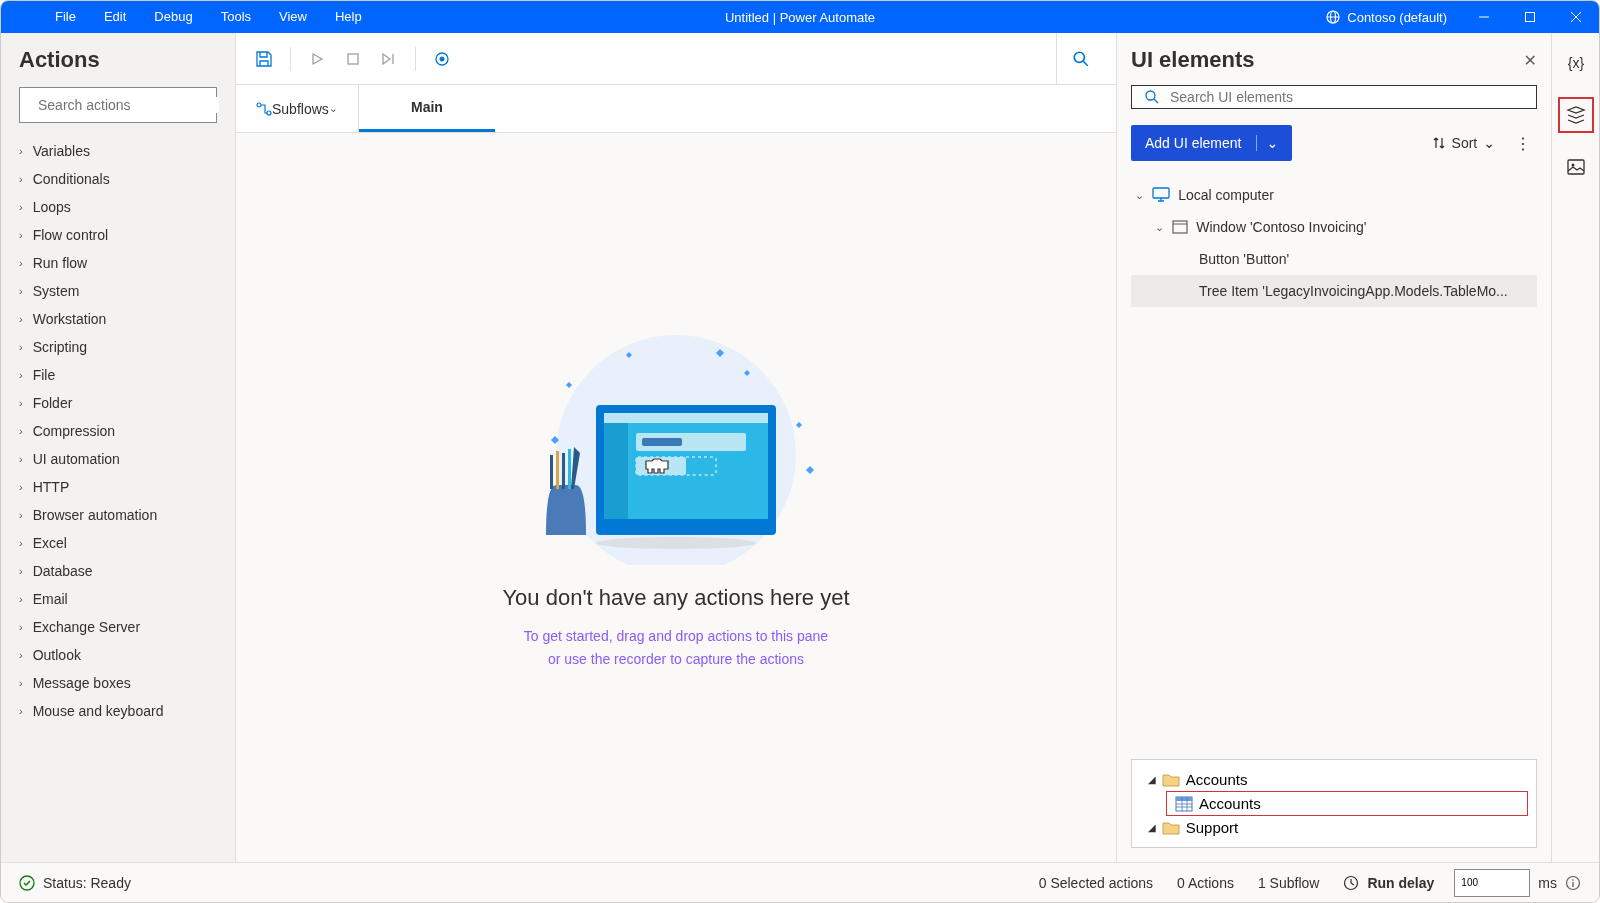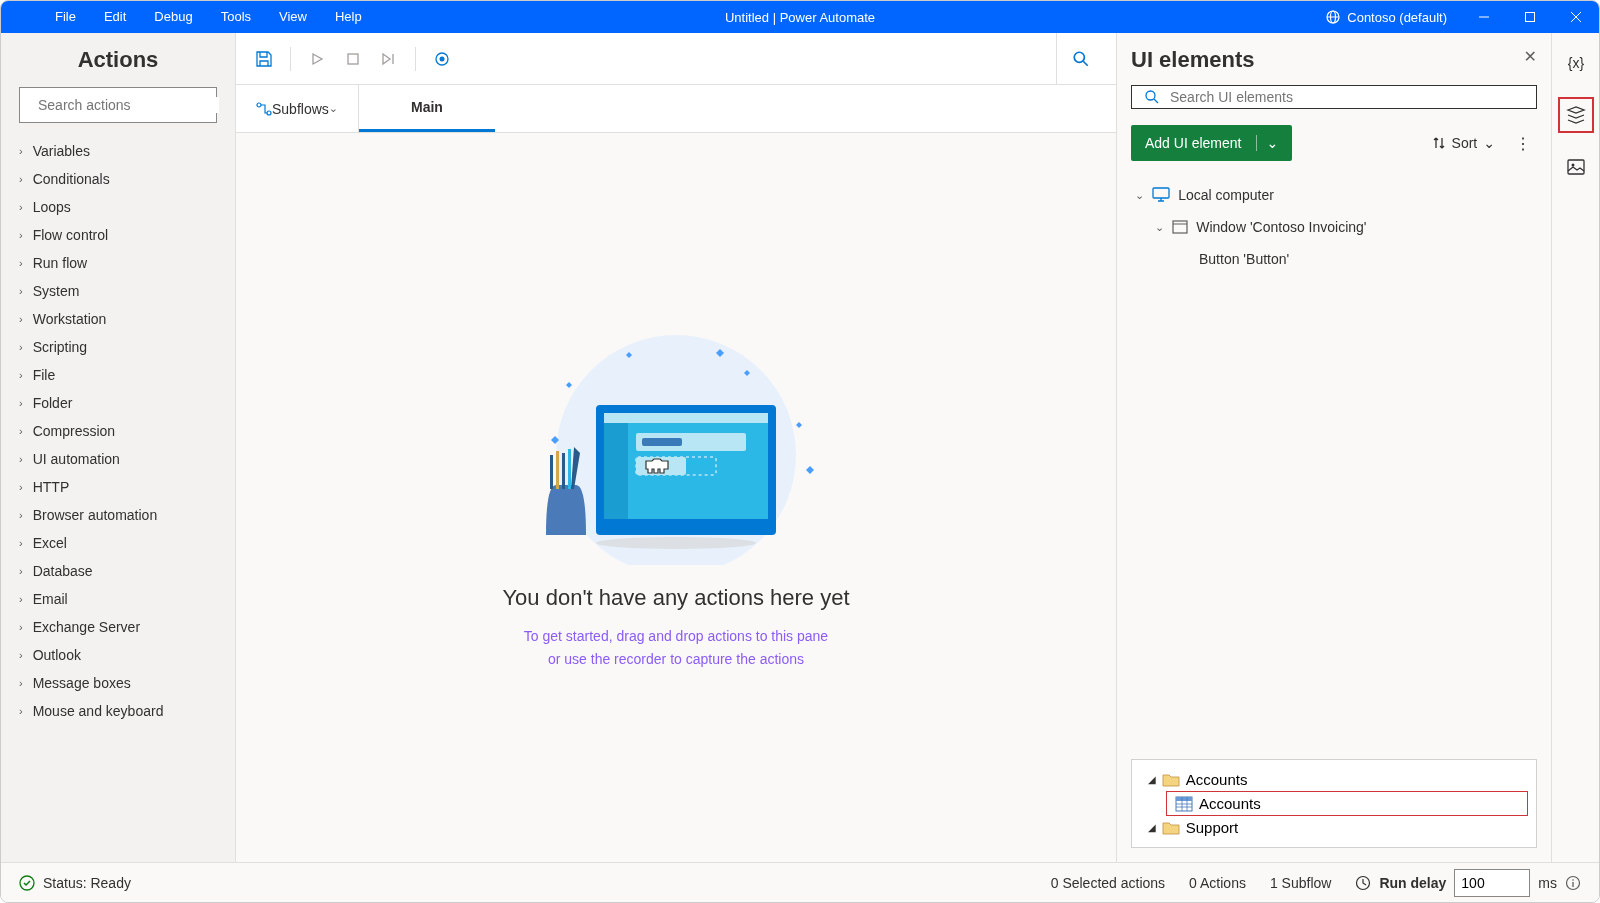--- a/index.html
+++ b/index.html
@@ -13,21 +13,21 @@
     .titlebar-right { margin-left: auto; display: flex; align-items: center; }
     .env-badge { display: flex; align-items: center; gap: 6px; padding: 0 14px; }
     .win-controls { display: flex; }
     .win-control { width: 46px; height: 32px; display: flex; align-items: center; justify-content: center; cursor: pointer; }
     
     
     .main-layout { display: flex; height: calc(100% - 32px - 40px); }
     
     
     .actions-panel { width: 235px; background: #f3f2f1; border-right: 1px solid #e1dfdd; display: flex; flex-direction: column; }
-    .actions-header { padding: 14px 18px; font-size: 22px; font-weight: 600; color: #323130; text-align: center; }
+    .actions-header { padding: 14px 18px; font-size: 22px; font-weight: 600; color: #323130; }
     .search-box { margin: 0 18px 10px; height: 36px; border: 1px solid #8a8886; background: white; display: flex; align-items: center; padding: 0 10px; gap: 8px; }
     .search-box input { border: none; outline: none; flex: 1; font-size: 14px; }
     .actions-list { flex: 1; overflow-y: auto; padding: 4px 0; }
     .action-category { display: flex; align-items: center; padding: 6px 18px; font-size: 14px; color: #323130; cursor: pointer; gap: 10px; }
     .chevron { color: #605e5c; font-size: 11px; }
     
     
     .center-area { flex: 1; display: flex; flex-direction: column; background: #fff; }
     .toolbar { height: 52px; border-bottom: 1px solid #e1dfdd; display: flex; align-items: center; padding: 0 12px; gap: 4px; }
     .toolbar-btn { width: 32px; height: 32px; display: flex; align-items: center; justify-content: center; cursor: pointer; color: #0078d4; }
@@ -39,27 +39,27 @@
     .subflows-btn { display: flex; align-items: center; padding: 0 20px; font-size: 14px; color: #323130; cursor: pointer; border-right: 1px solid #e1dfdd; }
     .tab { display: flex; align-items: center; padding: 0 52px; font-size: 14px; border-bottom: 3px solid #0078d4; color: #323130; font-weight: bold; }
     
     .canvas { flex: 1; display: flex; flex-direction: column; align-items: center; justify-content: center; background: #faf9f8; }
     .empty-illustration { width: 340px; height: 240px; position: relative; margin-bottom: 20px; }
     .empty-title { font-size: 22px; color: #323130; margin-bottom: 14px; }
     .empty-desc { font-size: 14px; color: #8b5cf6; text-align: center; line-height: 1.6; }
     
     
     .ui-panel { width: 435px; background: #faf9f8; border-left: 1px solid #e1dfdd; display: flex; flex-direction: column; padding: 14px; }
-    .ui-header { display: flex; align-items: flex-start; justify-content: space-between; padding-bottom: 12px; }
+    .ui-header { display: flex; align-items: center; justify-content: space-between; padding-bottom: 12px; }
     .ui-title { font-size: 22px; font-weight: 600; color: #323130; }
     .ui-close { cursor: pointer; color: #605e5c; font-size: 16px; }
     .ui-search { height: 24px; border: 1px solid #323130; background: white; display: flex; align-items: center; padding: 0 12px; gap: 10px; margin-bottom: 16px; }
     .ui-search input { border: none; outline: none; flex: 1; font-size: 14px; }
     .ui-actions { display: flex; align-items: center; gap: 14px; margin-bottom: 18px; }
-    .add-ui-btn { background: #15803d; color: white; border: none; height: 36px; padding: 0 14px; display: flex; align-items: center; gap: 10px; font-size: 14px; cursor: pointer; border-radius: 2px; }
+    .add-ui-btn { background: #1d4ed8; color: white; border: none; height: 36px; padding: 0 14px; display: flex; align-items: center; gap: 10px; font-size: 14px; cursor: pointer; border-radius: 2px; }
     .add-ui-split { border-left: 1px solid rgba(255,255,255,0.5); padding-left: 10px; margin-left: 4px; }
     .sort-btn { margin-left: auto; display: flex; align-items: center; gap: 6px; font-size: 14px; color: #323130; cursor: pointer; }
     .more-btn { cursor: pointer; color: #323130; padding: 0 6px; }
     
     .ui-tree { flex: 1; }
     .tree-item { display: flex; align-items: center; padding: 8px 4px; font-size: 14px; color: #323130; gap: 8px; }
     .tree-item.indent1 { padding-left: 24px; }
     .tree-item.indent2 { padding-left: 68px; }
     .tree-item.selected { background: #edebe9; }
     .tree-chevron { font-size: 11px; color: #605e5c; cursor: pointer; }
@@ -75,21 +75,21 @@
     
     
     .icon-rail { width: 48px; background: #faf9f8; border-left: 1px solid #e1dfdd; display: flex; flex-direction: column; align-items: center; padding-top: 12px; gap: 16px; }
     .rail-icon { width: 36px; height: 36px; display: flex; align-items: center; justify-content: center; cursor: pointer; color: #323130; }
     .rail-icon.active { border: 2px solid #d13438; }
     
     
     .statusbar { height: 40px; border-top: 1px solid #e1dfdd; display: flex; align-items: center; padding: 0 18px; font-size: 14px; color: #323130; background: #faf9f8; }
     .status-left { display: flex; align-items: center; gap: 8px; }
     .status-group { margin-left: auto; display: flex; align-items: center; gap: 24px; }
-    .delay-input { width: 76px; height: 28px; border: 1px solid #8a8886; padding: 0 6px; font-size: 14px; }
+    .delay-input { width: 76px; height: 28px; border: 1px solid #8a8886; padding: 0 6px; font-size: 10px; margin-left: 12px; }
     .status-ok { color: #107c10; }
     
     svg { display: block; }
   </style>
 </head>
 <body>
 
 <div class="titlebar">
   <div class="menu-items">
     <div class="menu-item">File</div>
@@ -358,20 +358,23 @@
         <span class="tree-chevron">⌄</span>
         <svg width="16" height="14" viewBox="0 0 16 14">
             <rect x="1" y="1" width="14" height="12" fill="none" stroke="#605e5c" stroke-width="1.2"></rect>
             <line x1="1" y1="4" x2="15" y2="4" stroke="#605e5c" stroke-width="1.2"></line>
           </svg>
         <span>Window 'Contoso Invoicing'</span>
       </div>
       <div class="tree-item indent2">
         <span>Button 'Button'</span>
       </div>
+      <div class="tree-item indent2 selected">
+        <span>Tree Item 'LegacyInvoicingApp.Models.TableMo...</span>
+      </div>
     </div>
     <div class="preview-box">
       <div class="preview-tree">
         <div class="preview-item">
           <span class="preview-expand">◢</span>
           <svg width="18" height="14" viewBox="0 0 18 14" class="folder-icon">
               <path d="M1 2h6l2 2h8v9H1z" fill="#f5d481" stroke="#c09040" stroke-width="0.8"></path>
             </svg>
           <span>Accounts</span>
         </div>

